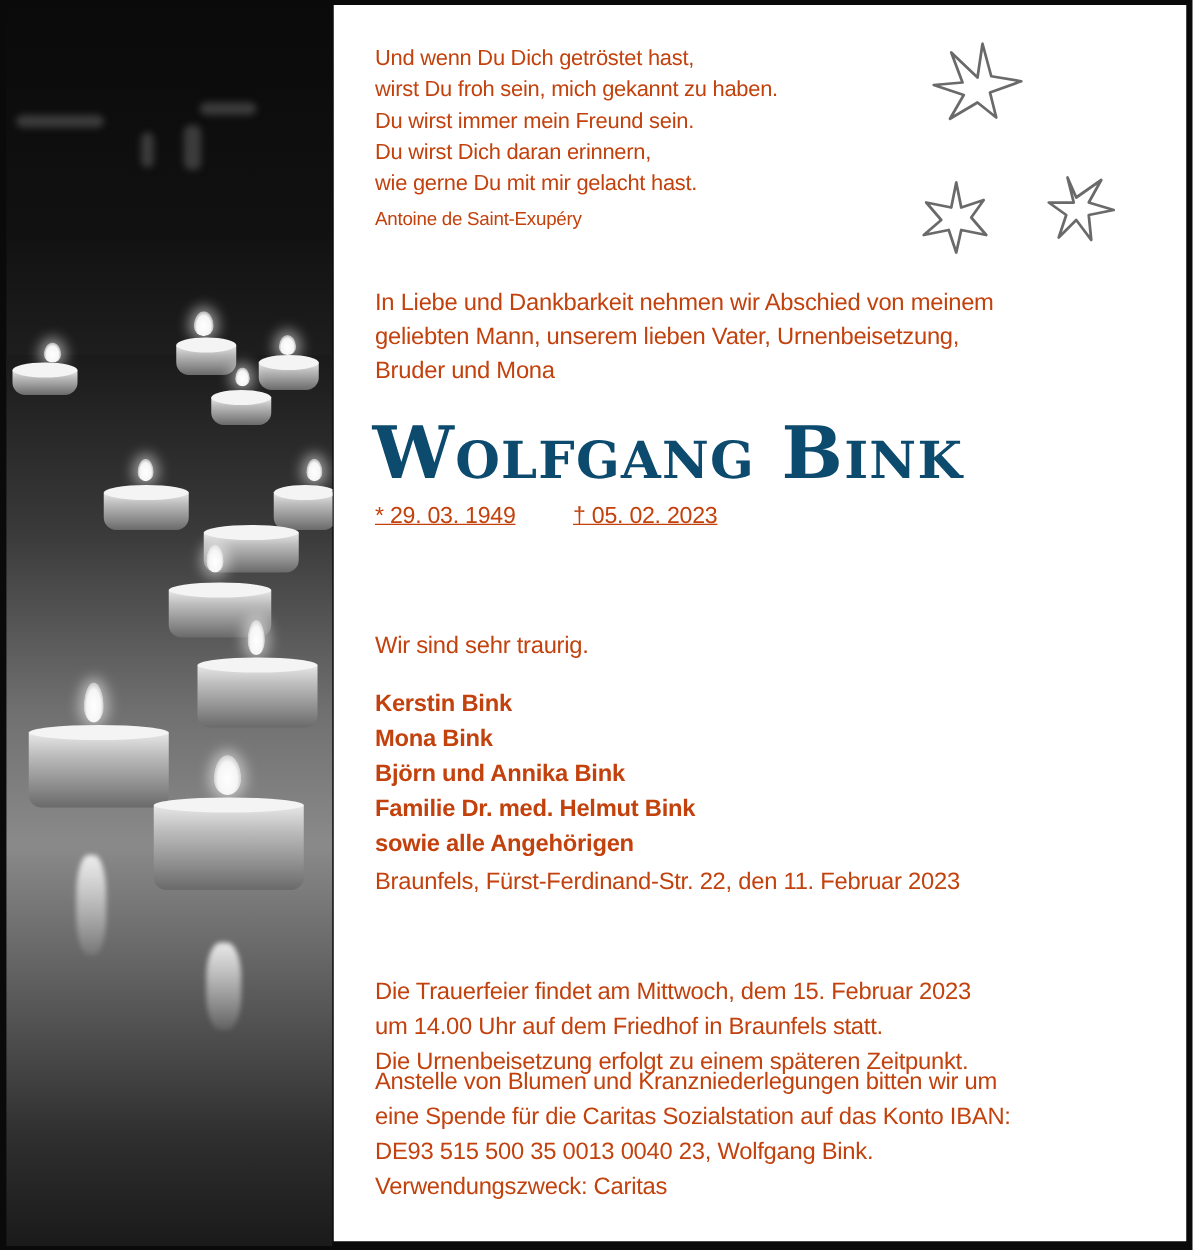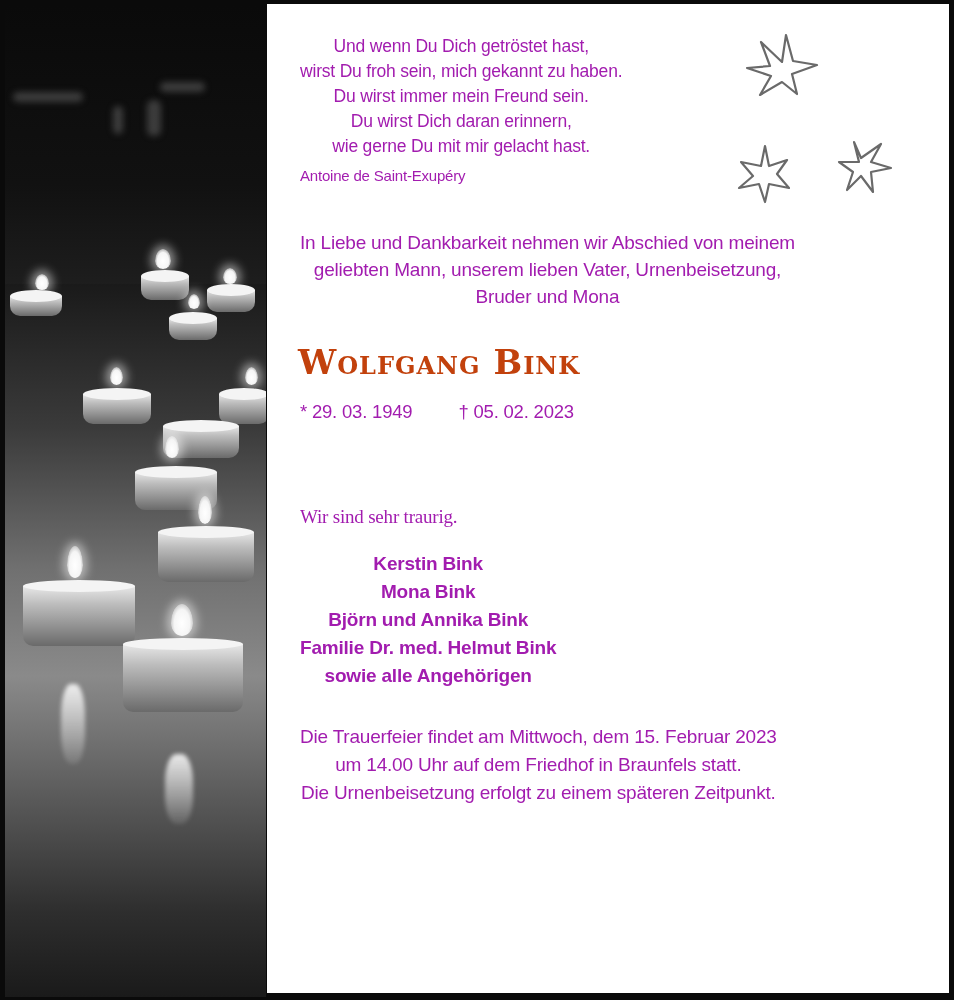--- a/index.html
+++ b/index.html
@@ -41,43 +41,42 @@
   }
   .haze {
     position: absolute; background: rgba(90,90,90,0.6); filter: blur(3px); border-radius: 6px;
   }
 
   .panel {
     position: absolute; left: 267px; top: 4px; width: 682px; height: 989px;
     background: #ffffff;
   }
   .txt {
-    position: absolute; left: 33px; color: #a21caf;
+    position: absolute; left: 33px; color: #c2410c;
     font-family: "Liberation Sans", "DejaVu Sans", sans-serif;
     font-size: 18px; line-height: 24.5px; white-space: pre;
     letter-spacing: -0.2px;
-    text-align: center;
   }
   .quote { top: 30px; font-size: 17.5px; line-height: 25px; }
   .author { top: 160px; font-size: 15px; }
   .intro { top: 225px; font-size: 19px; line-height: 27px; }
   .name {
     position: absolute; left: 31px; top: 333px;
     font-family: "DejaVu Serif", "Liberation Serif", serif; font-weight: bold;
-    font-size: 34px; line-height: 50px; color: #c2410c; letter-spacing: 1px;
+    font-size: 58px; line-height: 50px; color: #0c4a6e; letter-spacing: 1px;
     font-variant: small-caps; white-space: pre;
   }
   .dates { top: 396px; font-size: 18.5px; }
-  .dates span { display: inline-block; }
+  .dates span { display: inline-block; text-decoration: underline; }
   .dates .died { margin-left: 46px; }
   .thanks { top: 453px; font-size: 19px; }
-  .sad { top: 501px; font-size: 19px; font-family: Liberation Serif, serif; }
+  .sad { top: 501px; font-size: 19px; }
   .mourners { top: 530px; font-size: 19px; font-weight: bold; line-height: 28px; margin-top: 16px; }
   .place { top: 690px; font-size: 19px; }
-  .service { top: 719px; font-size: 19px; line-height: 28px; }
+  .service { top: 776px; font-size: 19px; line-height: 28px; }
   .donation { top: 848px; font-size: 19px; line-height: 28px; }
 
   .star { position: absolute; }
   .star path { fill: none; stroke: #6a6a6a; stroke-width: 2.2; stroke-linejoin: round; }
 </style>
 </head>
 <body>
 
 <div class="photo">
   <div class="upper"></div>
@@ -141,18 +140,23 @@
   <div class="txt dates"><span>* 29. 03. 1949</span><span class="died">† 05. 02. 2023</span></div>
 
   <div class="txt sad">Wir sind sehr traurig.</div>
 
   <div class="txt mourners"><span>Kerstin Bink</span>
 <span>Mona Bink</span>
 <span>Björn und Annika Bink</span>
 <span>Familie Dr. med. Helmut Bink</span>
 <span>sowie alle Angehörigen</span></div>
 
+  <div class="txt place">Braunfels, Fürst-Ferdinand-Str. 22, den 11. Februar 2023</div>
 
   <div class="txt service"><span>Die Trauerfeier findet am Mittwoch, dem 15. Februar 2023</span>
 <span>um 14.00 Uhr auf dem Friedhof in Braunfels statt.</span>
 <span>Die Urnenbeisetzung erfolgt zu einem späteren Zeitpunkt.</span></div>
 
+  <div class="txt donation"><span>Anstelle von Blumen und Kranzniederlegungen bitten wir um</span>
+<span>eine Spende für die Caritas Sozialstation auf das Konto IBAN:</span>
+<span>DE93 515 500 35 0013 0040 23, Wolfgang Bink.</span>
+<span>Verwendungszweck: Caritas</span></div>
 </div>
 
 </body></html>

